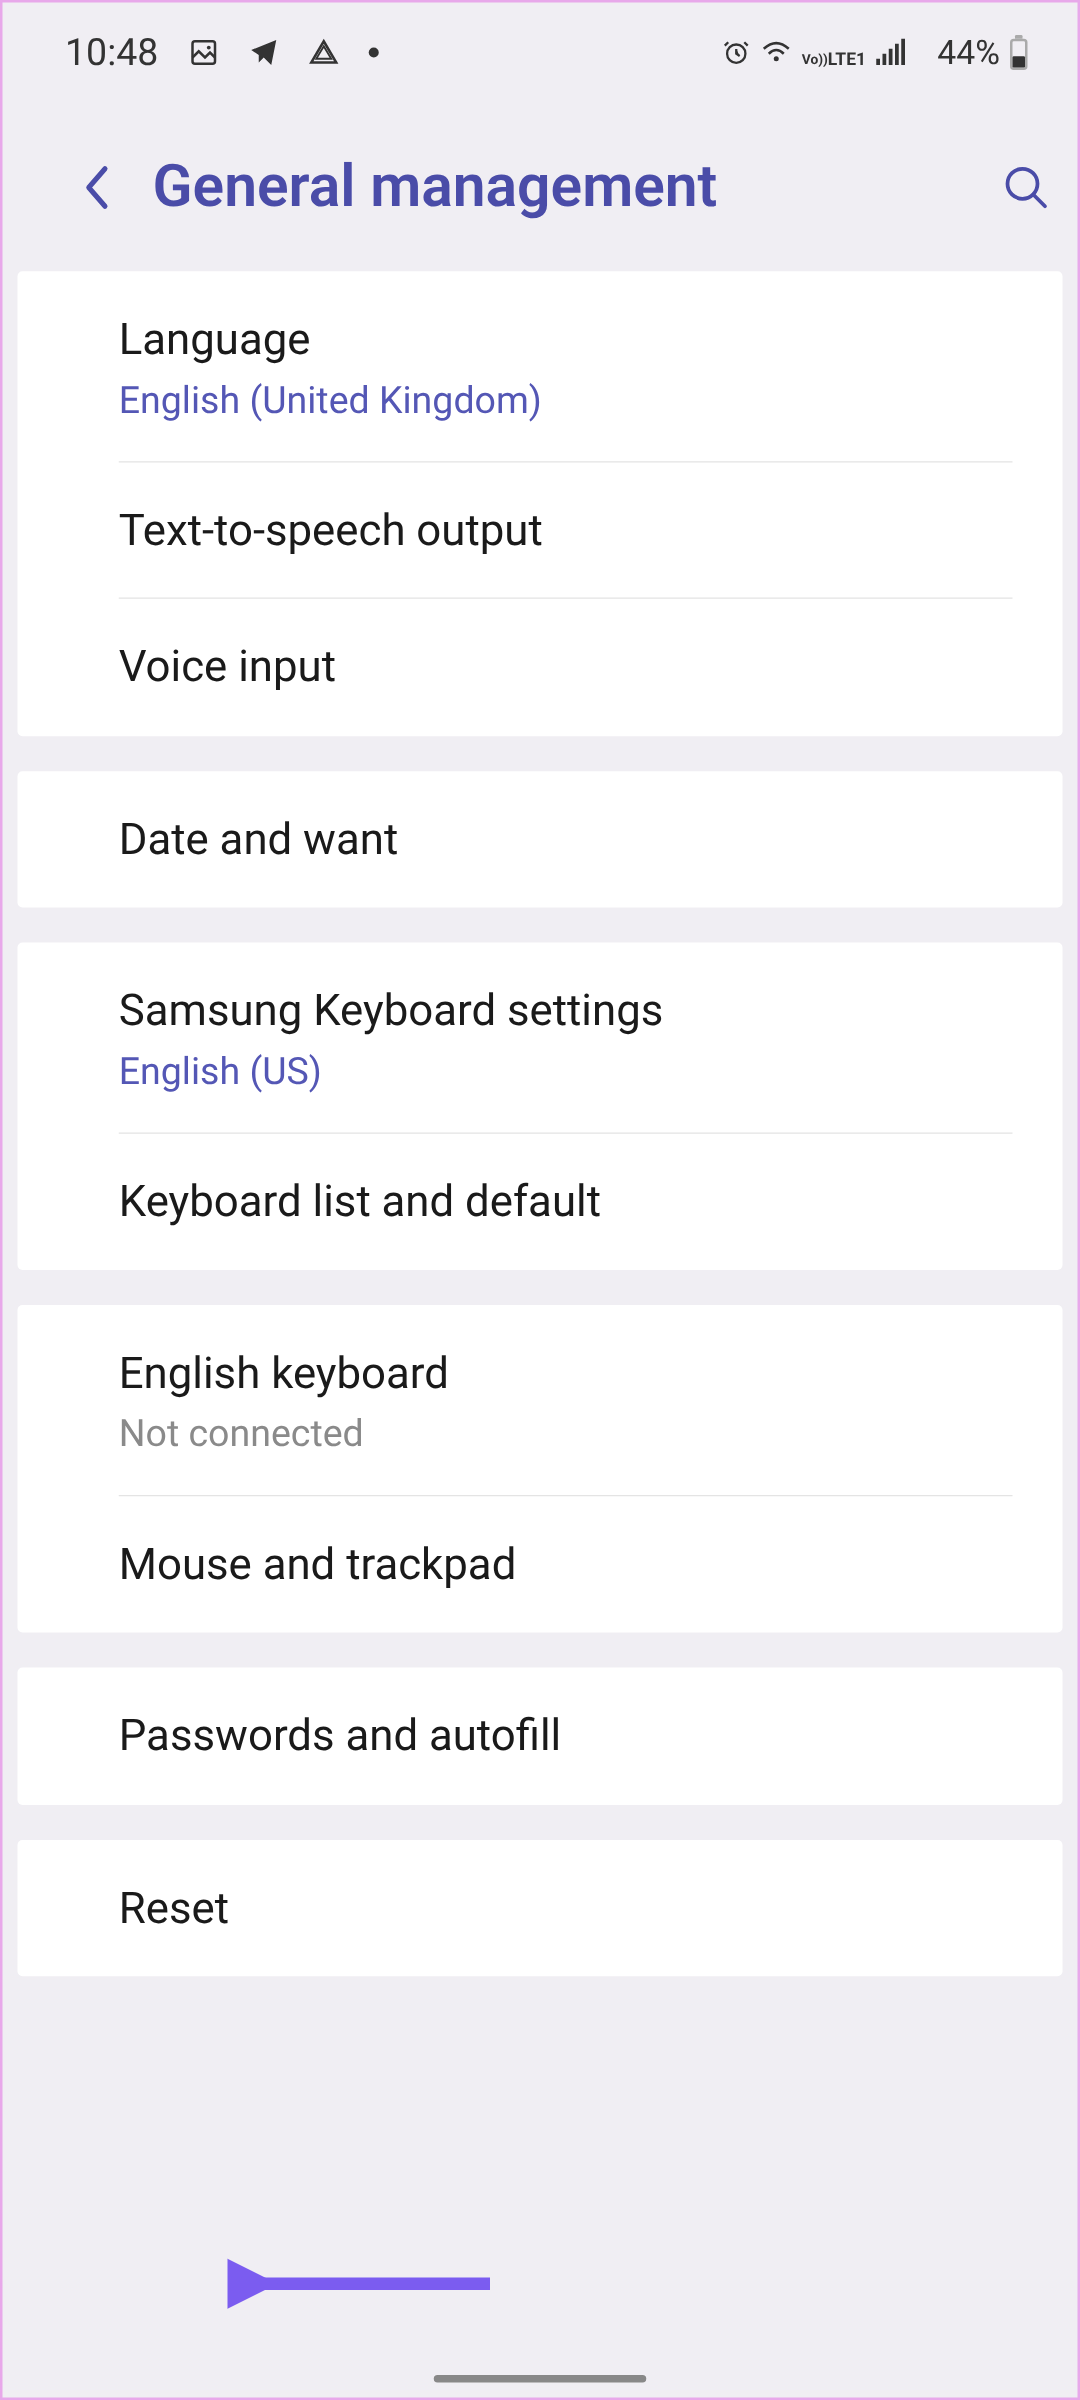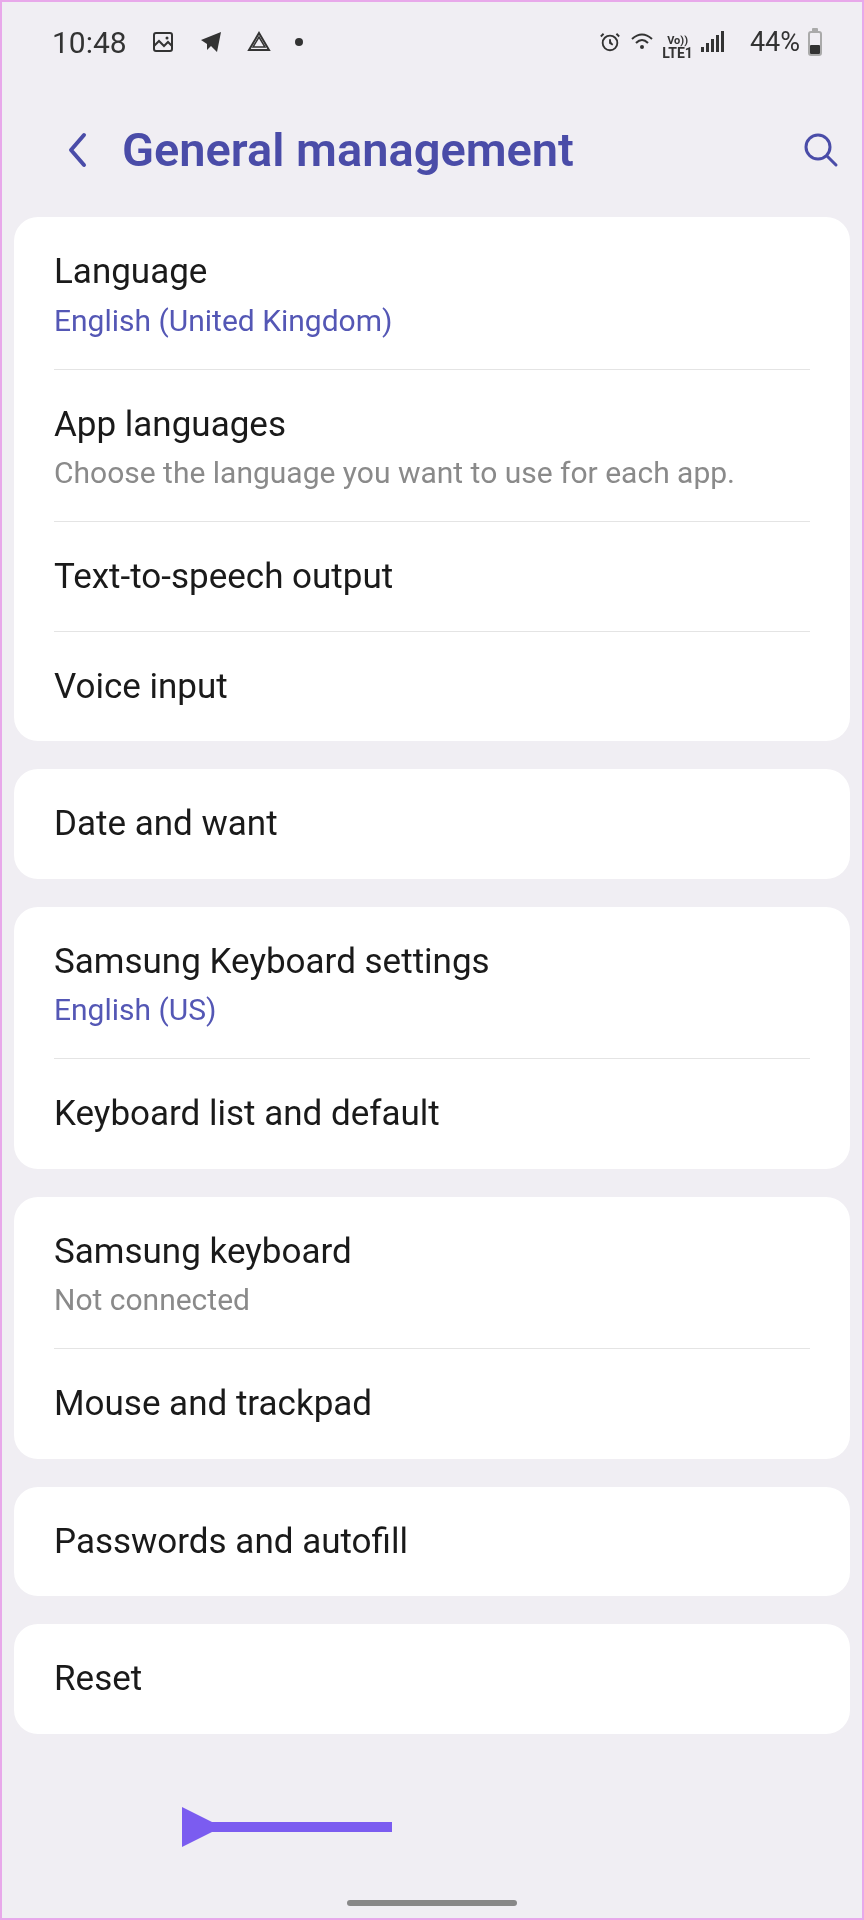--- a/index.html
+++ b/index.html
@@ -67,22 +67,23 @@
     }
     .search-btn {
       width: 40px;
       height: 40px;
       display: flex;
       align-items: center;
       justify-content: center;
     }
     .card {
       background: #ffffff;
-      border-radius: 24px;
+      border-radius: 4px;
       margin: 0 12px 28px 12px;
+      padding-left: 41px;
     }
     .list-item {
       padding: 32px 40px;
       position: relative;
     }
     .list-item.with-border::after {
       content: '';
       position: absolute;
       bottom: 0;
       left: 40px;
@@ -202,21 +203,21 @@
         <path d="M5 3 L2 6 M19 3 L22 6" stroke="#333" stroke-width="2"></path>
       </svg>
     </span>
     <span class="status-icon">
       <svg width="24" height="20" viewBox="0 0 24 20" fill="none">
         <path d="M2 7 Q12 -2 22 7" stroke="#333" stroke-width="2"></path>
         <path d="M6 11 Q12 5 18 11" stroke="#333" stroke-width="2"></path>
         <circle cx="12" cy="15" r="2" fill="#333"></circle>
       </svg>
     </span>
-    <div style="display:flex;flex-direction:column;align-items:center;line-height:1;margin-top:11px;">
+    <div style="display:flex;flex-direction:row;align-items:center;line-height:1;margin-top:11px;">
       <span class="lte-text" style="font-size:11px">Vo))</span>
       <span class="lte-text">LTE1</span>
     </div>
     <div class="signal-bars">
       <div class="signal-bar" style="height:5px"></div>
       <div class="signal-bar" style="height:9px"></div>
       <div class="signal-bar" style="height:13px"></div>
       <div class="signal-bar" style="height:17px"></div>
       <div class="signal-bar" style="height:21px"></div>
     </div>
@@ -246,24 +247,20 @@
     </svg>
   </div>
 </div>
 
 <div class="card">
   <div class="list-item with-border">
     <div class="item-title">Language</div>
     <div class="item-subtitle">English (United Kingdom)</div>
   </div>
   <div class="list-item with-border">
-    <div class="item-title">App languages</div>
-    <div class="item-subtitle gray">Choose the language you want to use for each app.</div>
-  </div>
-  <div class="list-item with-border">
     <div class="item-title">Text-to-speech output</div>
   </div>
   <div class="list-item">
     <div class="item-title">Voice input</div>
   </div>
 </div>
 
 <div class="card">
   <div class="list-item">
     <div class="item-title">Date and want</div>
@@ -275,21 +272,21 @@
     <div class="item-title">Samsung Keyboard settings</div>
     <div class="item-subtitle">English (US)</div>
   </div>
   <div class="list-item">
     <div class="item-title">Keyboard list and default</div>
   </div>
 </div>
 
 <div class="card">
   <div class="list-item with-border">
-    <div class="item-title">Samsung keyboard</div>
+    <div class="item-title">English keyboard</div>
     <div class="item-subtitle gray">Not connected</div>
   </div>
   <div class="list-item">
     <div class="item-title">Mouse and trackpad</div>
   </div>
 </div>
 
 <div class="card">
   <div class="list-item">
     <div class="item-title">Passwords and autofill</div>

